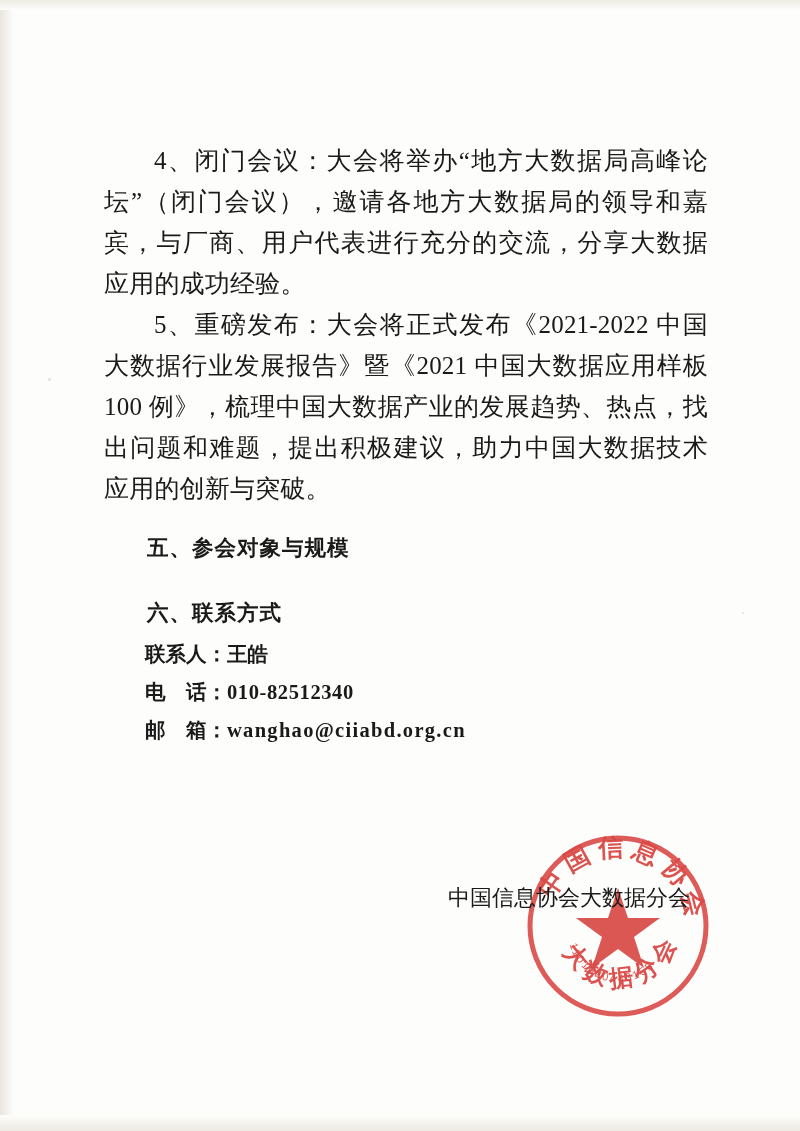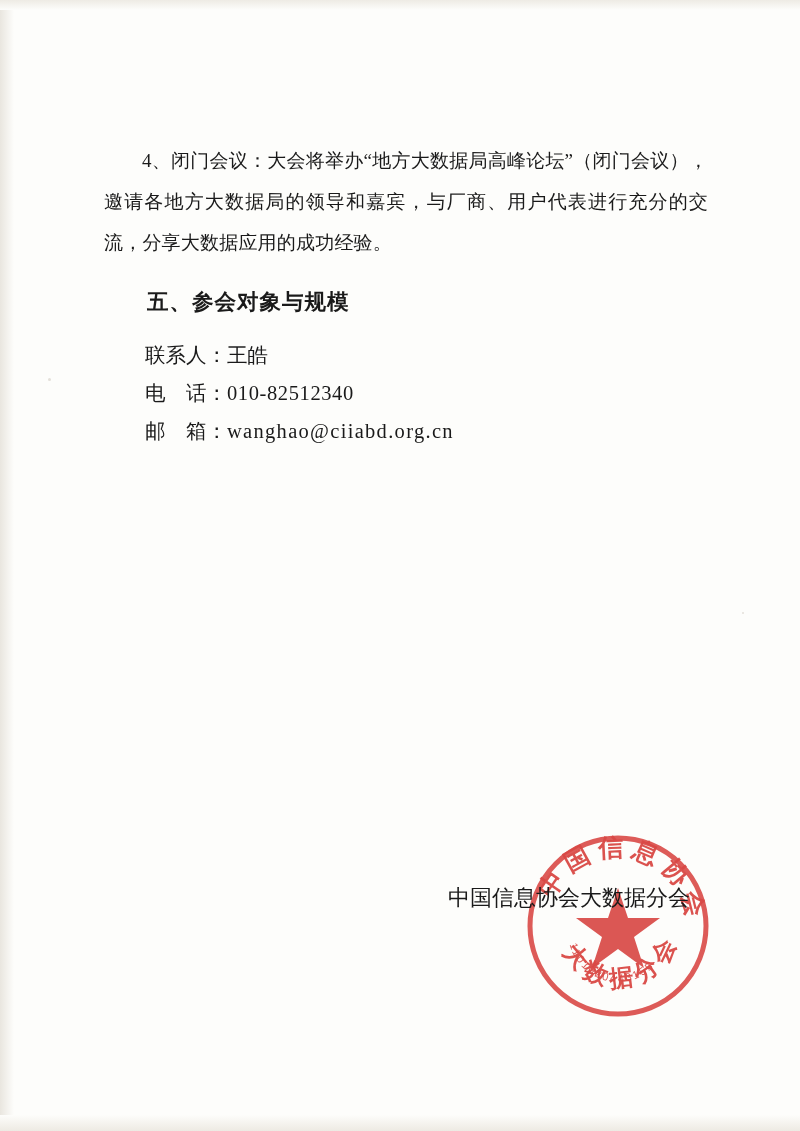--- a/index.html
+++ b/index.html
@@ -48,21 +48,21 @@
 
   .content {
     position: absolute;
     left: 104px;
     top: 140px;
     width: 604px;
   }
 
   p.para {
     margin: 0 0 0 0;
-    font-size: 19px;
+    font-size: 25px;
     line-height: 41px;
     text-align: justify;
     text-justify: inter-ideograph;
     letter-spacing: .2px;
   }
   p.indent {
     text-indent: 2em;
   }
   h2.section {
     margin: 13px 0 2px 0;
@@ -73,20 +73,21 @@
     letter-spacing: 1px;
     font-family: Liberation Sans, sans-serif;
   }
   .gap-sm { height: 6px; }
   .gap-md { height: 10px; }
 
   .contact-list {
     margin: 2px 0 0 0;
     padding: 0;
     list-style: none;
+    font-weight: bold;
   }
   .contact-list li {
     font-size: 20.5px;
     line-height: 38px;
     text-indent: 2em;
     white-space: pre;
   }
   .contact-list li .val-mono {
     font-family: "Liberation Serif", "DejaVu Serif", serif;
     letter-spacing: .6px;
@@ -133,27 +134,29 @@
   <div class="scan-edge-top"></div>
   <div class="scan-edge-bottom"></div>
 
   <div class="speck" style="left:48px; top:378px; width:3px; height:3px;"></div>
   <div class="speck" style="left:742px; top:612px; width:2px; height:2px;"></div>
 
   <div class="content">
 
     <p class="para indent">4、闭门会议：大会将举办“地方大数据局高峰论坛”（闭门会议），邀请各地方大数据局的领导和嘉宾，与厂商、用户代表进行充分的交流，分享大数据应用的成功经验。</p>
 
+    <p class="para indent">5、重磅发布：大会将正式发布《2021-2022 中国大数据行业发展报告》暨《2021 中国大数据应用样板 100 例》，梳理中国大数据产业的发展趋势、热点，找出问题和难题，提出积极建议，助力中国大数据技术应用的创新与突破。</p>
 
     <div class="gap-sm"></div>
 
     <h2 class="section">五、参会对象与规模</h2>
 
     <div class="gap-md"></div>
 
+    <h2 class="section">六、联系方式</h2>
 
     <ul class="contact-list">
       <li><span>联系人：</span><span>王皓</span></li>
       <li><span>电　话：</span><span class="val-mono">010-82512340</span></li>
       <li><span>邮　箱：</span><span class="val-mail">wanghao@ciiabd.org.cn</span></li>
     </ul>
 
   </div>
 
   <div class="seal">

